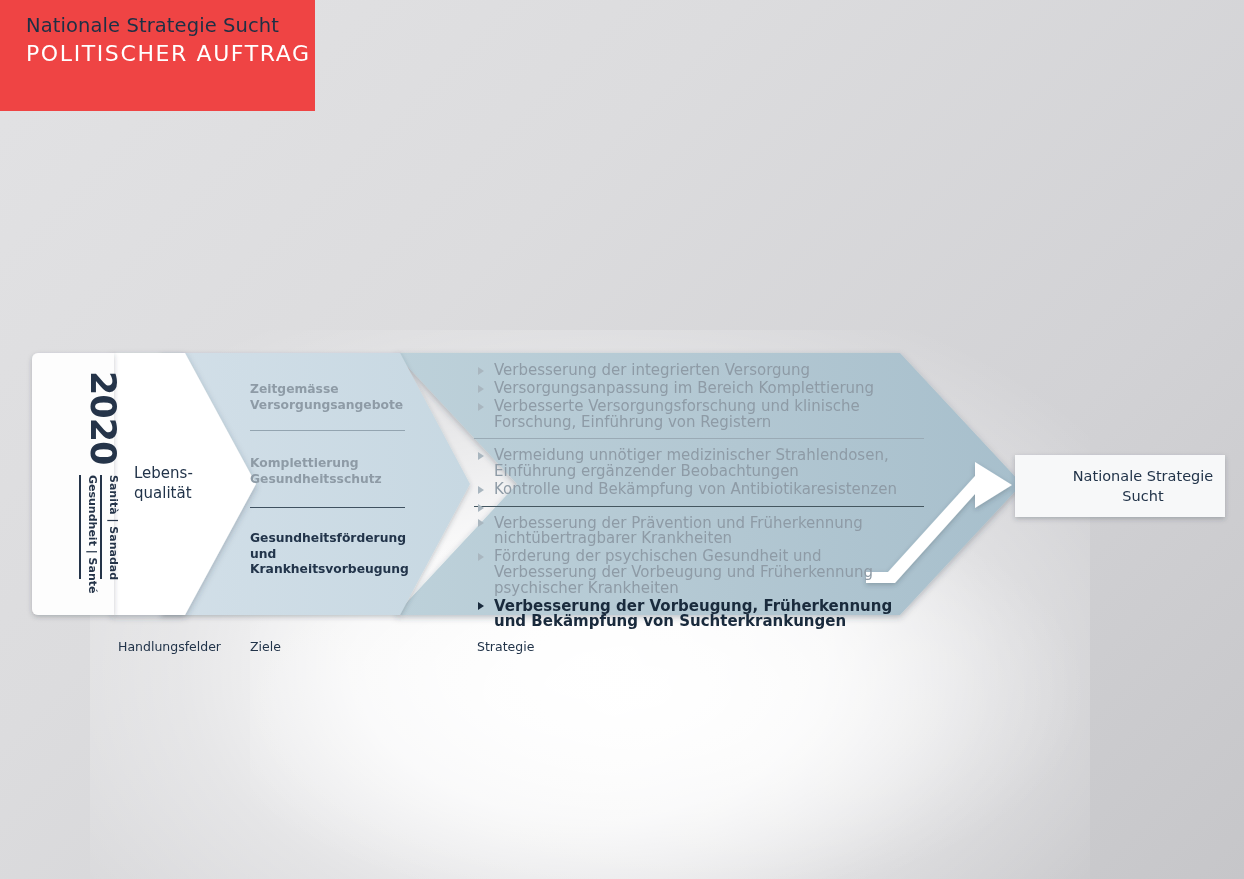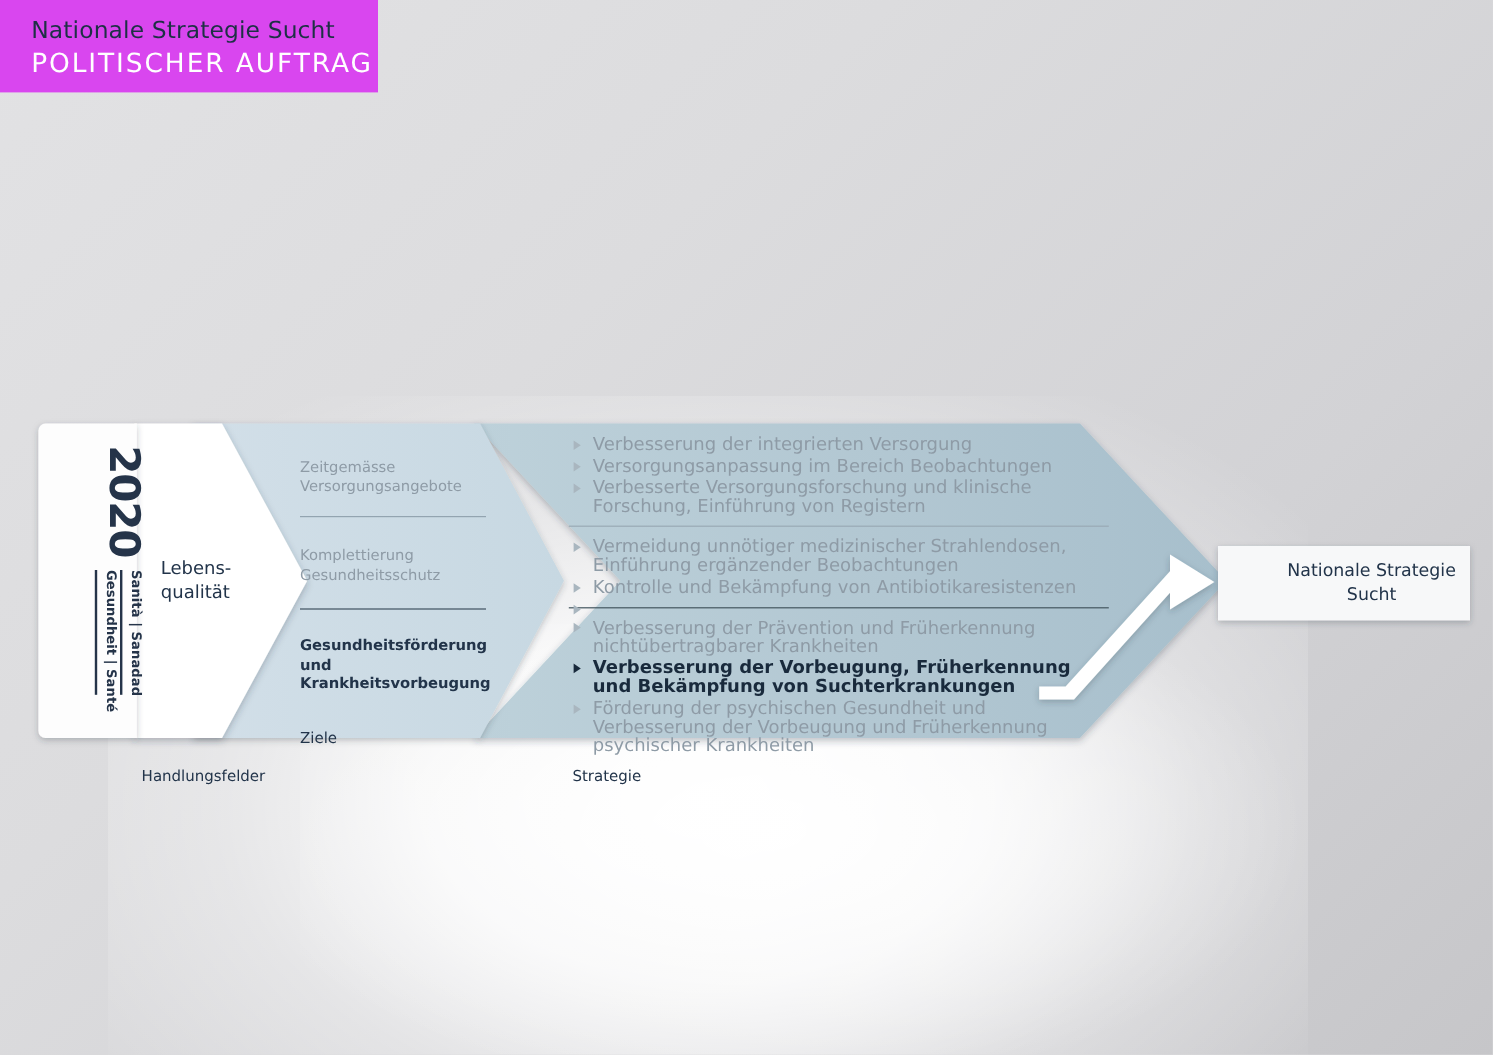--- a/index.html
+++ b/index.html
@@ -13,22 +13,22 @@
     background:linear-gradient(135deg,#e2e2e4 0%,#dcdcde 35%,#d2d2d5 70%,#c6c6c9 100%);}
   #bg-glow{position:absolute;left:90px;top:330px;width:1000px;height:700px;
     background:radial-gradient(ellipse 620px 400px at 50% 48%,
       rgba(255,255,255,.98) 0%, rgba(255,255,255,.80) 38%,
       rgba(255,255,255,.34) 66%, rgba(255,255,255,0) 100%);}
   #bg-glow2{position:absolute;left:250px;top:520px;width:860px;height:430px;
     background:radial-gradient(ellipse 450px 220px at 45% 40%,
       rgba(255,255,255,.95) 0%, rgba(255,255,255,0) 100%);}
 
   
-  #header{position:absolute;left:0;top:0;width:315px;height:77px;
-    background:#d946ef;box-sizing:border-box;padding:13px 0 0 26px;}
+  #header{position:absolute;left:0;top:0;width:315px;height:111px;
+    background:#ef4444;box-sizing:border-box;padding:13px 0 0 26px;}
   #header .l1{font-size:19.5px;color:#1d3045;letter-spacing:.1px;line-height:26px;
     font-family:"DejaVu Sans", sans-serif;}
   #header .l2{font-size:22px;color:#ffffff;letter-spacing:1.6px;line-height:30px;
     font-family:"DejaVu Sans", sans-serif;}
 
   
   #diagram{position:absolute;left:0;top:0;width:1244px;height:879px;}
 
   
   #logo-card{position:absolute;left:32px;top:353px;width:82px;height:262px;
@@ -40,28 +40,28 @@
     font-size:35px;font-weight:bold;letter-spacing:-1px;line-height:1;}
   #logo-rule{position:absolute;left:68px;top:122px;width:1.6px;height:104px;background:#253449;}
   #logo-rule2{position:absolute;left:47px;top:122px;width:1.6px;height:104px;background:#253449;}
   #logo-l1{left:66px;top:122px;transform:rotate(90deg);font-size:11px;font-weight:bold;line-height:1;}
   #logo-l2{left:87px;top:122px;transform:rotate(90deg);font-size:11px;font-weight:bold;line-height:1;}
 
   
   .axis-label{position:absolute;font-size:12.5px;color:#22344a;
     font-family:"DejaVu Sans", sans-serif;}
   #lab-handlungsfelder{left:118px;top:639px;}
-  #lab-ziele{left:250px;top:607px;}
+  #lab-ziele{left:250px;top:639px;}
   #lab-massnahmen{left:477px;top:639px;}
 
   
   .lq-text{position:absolute;left:134px;top:463px;width:110px;
     font-size:15px;color:#22344a;line-height:20px;}
 
-  .ziel{position:absolute;left:250px;width:160px;font-size:12.3px;line-height:15.5px;}
+  .ziel{position:absolute;left:250px;width:160px;font-size:12.3px;line-height:15.5px;font-weight:bold;}
   .ziel.dim{color:#8e9ba6;}
   .ziel.active{color:#22344a;font-weight:bold;}
   #ziel0{top:382px;}
   #ziel1{top:456px;}
   #ziel2{top:531px;}
   .ziel-rule{position:absolute;left:250px;width:155px;height:1px;background:#93a4b0;}
   #ziel-rule0{top:430px;}
   #ziel-rule1{top:507px;background:#3f5160;}
 
   #mass-col{position:absolute;left:474px;top:363px;width:450px;}
@@ -150,34 +150,34 @@
 </div>
 <div class="ziel-rule" id="ziel-rule1"></div>
 <div class="ziel active" id="ziel2">
   <div>Gesundheitsförderung und</div>
   <div>Krankheitsvorbeugung</div>
 </div>
 
 <div id="mass-col">
     <div class="m-group">
       <div class="m-item"><span class="m-bullet"></span><span>Verbesserung der integrierten Versorgung</span></div>
-      <div class="m-item"><span class="m-bullet"></span><span>Versorgungsanpassung im Bereich Beobachtungen</span></div>
+      <div class="m-item"><span class="m-bullet"></span><span>Versorgungsanpassung im Bereich Komplettierung</span></div>
       <div class="m-item"><span class="m-bullet"></span><span>Verbesserte Versorgungsforschung und klinische Forschung, Einführung von Registern</span></div>
     </div>
     <div class="m-rule"></div>
     <div class="m-group">
       <div class="m-item"><span class="m-bullet"></span><span>Vermeidung unnötiger medizinischer Strahlendosen, Einführung ergänzender Beobachtungen</span></div>
       <div class="m-item"><span class="m-bullet"></span><span>Kontrolle und Bekämpfung von Antibiotikaresistenzen</span></div>
       <div class="m-item"><span class="m-bullet"></span></div>
     </div>
     <div class="m-rule strong"></div>
     <div class="m-group">
       <div class="m-item"><span class="m-bullet"></span><span>Verbesserung der Prävention und Früherkennung nichtübertragbarer Krankheiten</span></div>
+      <div class="m-item"><span class="m-bullet"></span><span>Förderung der psychischen Gesundheit und Verbesserung der Vorbeugung und Früherkennung psychischer Krankheiten</span></div>
       <div class="m-item bold"><span class="m-bullet"></span><span>Verbesserung der Vorbeugung, Früherkennung und Bekämpfung von Suchterkrankungen</span></div>
-      <div class="m-item"><span class="m-bullet"></span><span>Förderung der psychischen Gesundheit und Verbesserung der Vorbeugung und Früherkennung psychischer Krankheiten</span></div>
     </div>
   </div>
 
 <div id="final-box" style="background:transparent;box-shadow:none;margin-left:23px;">
   <span>
     <span>Nationale Strategie</span><br>
     <span>Sucht</span>
   </span>
 </div>
 

